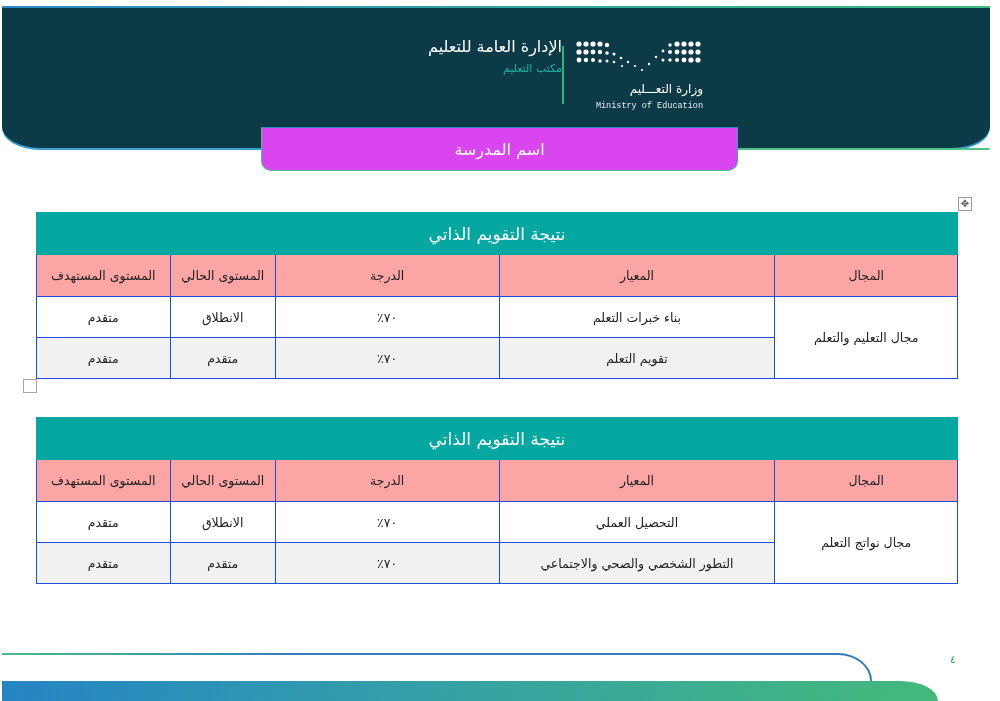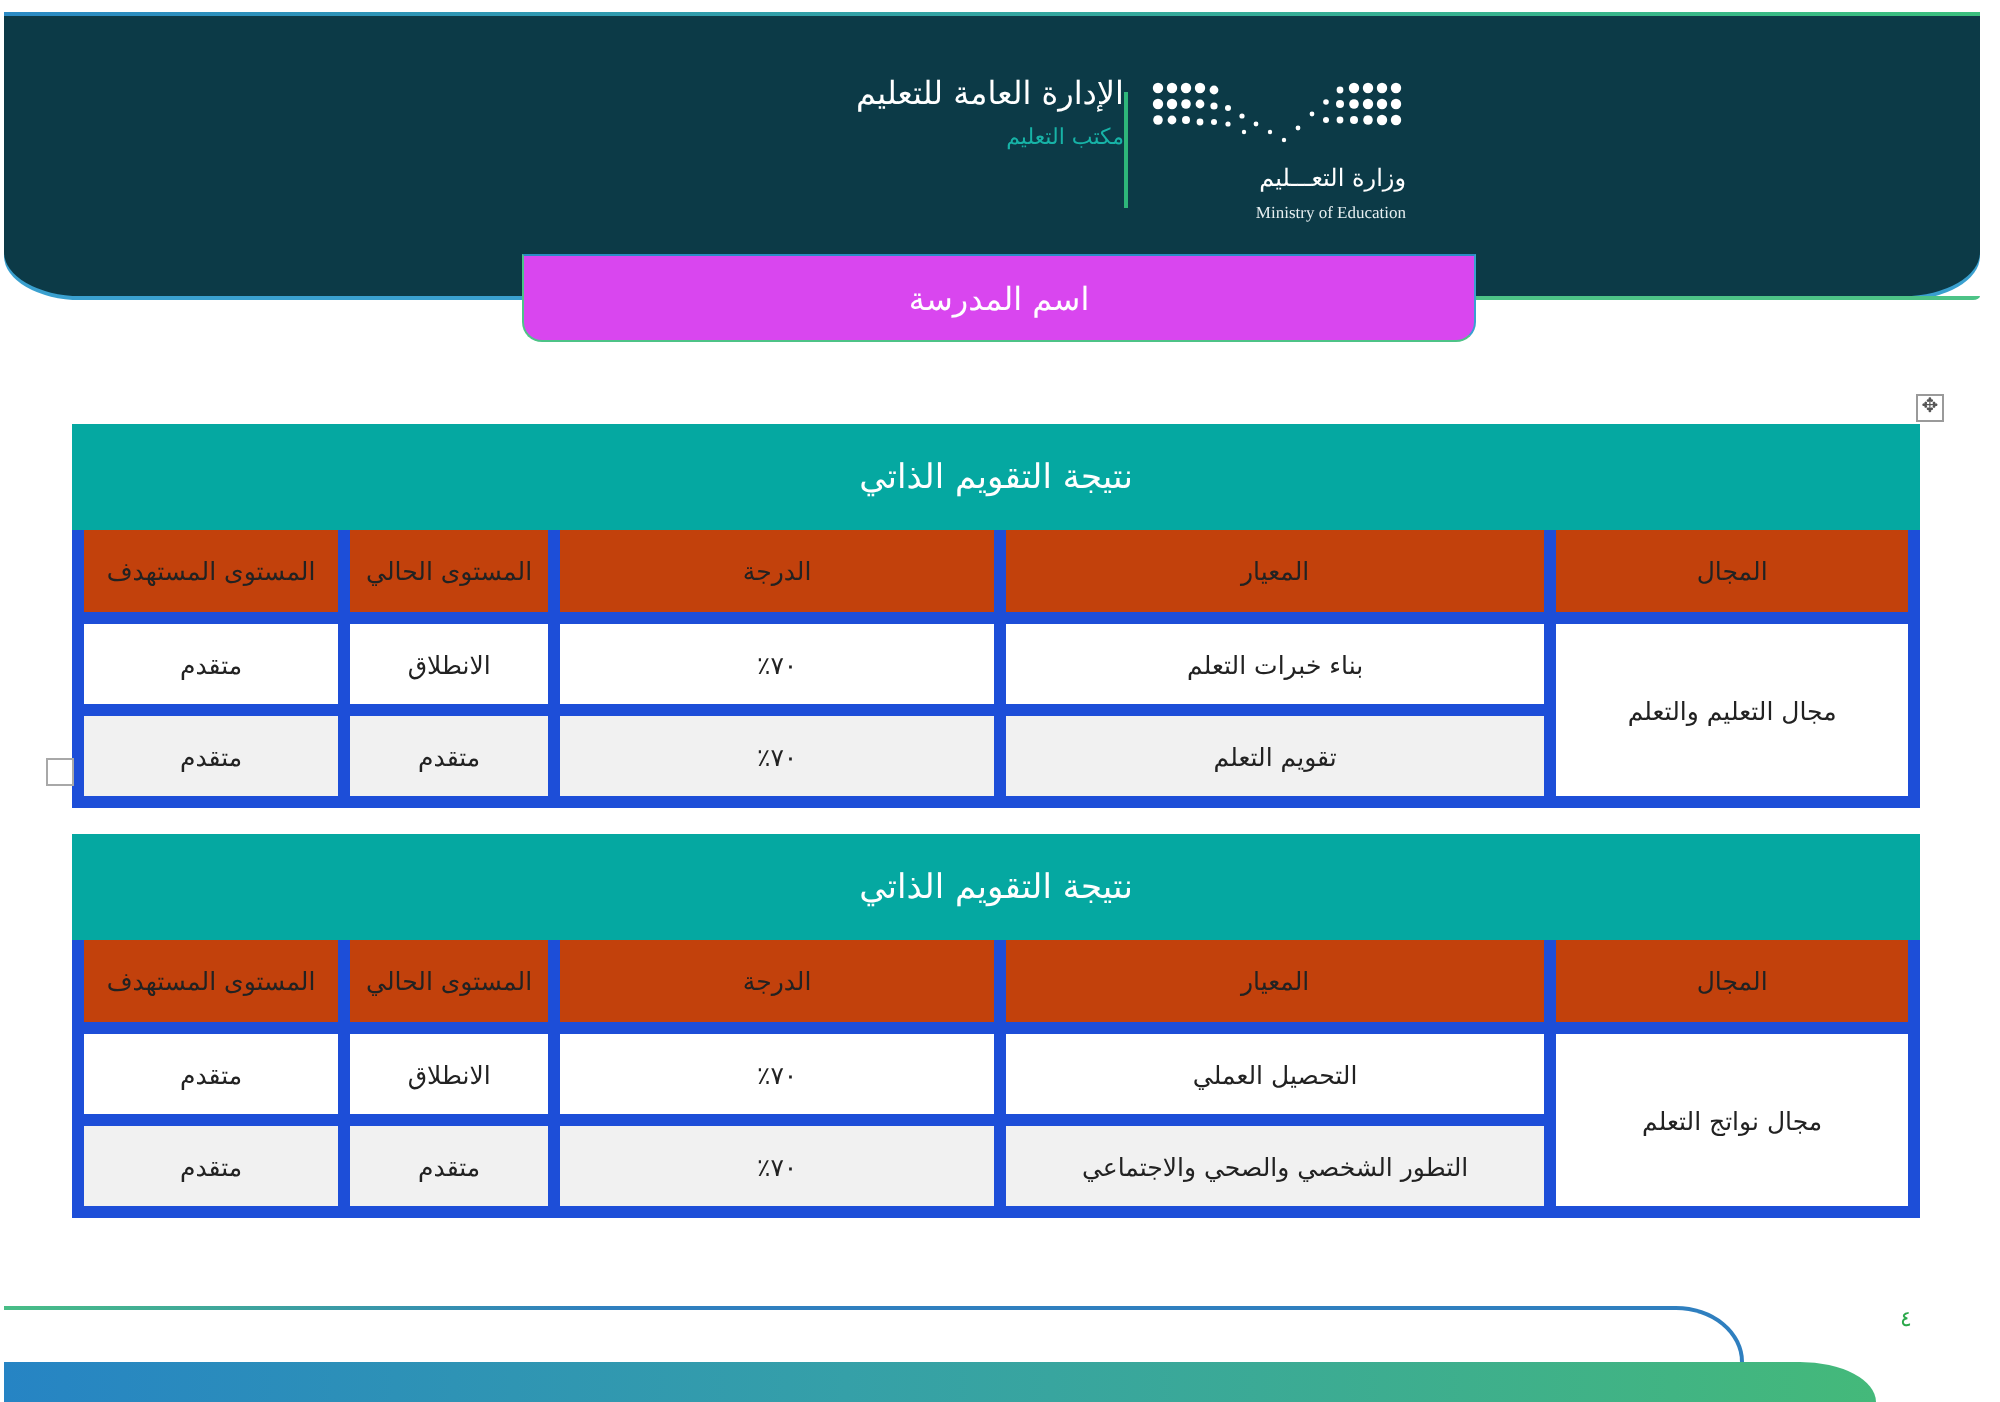--- a/index.html
+++ b/index.html
@@ -25,21 +25,21 @@
     background: #4dc387; border-bottom-right-radius: 38px 22px;
   }
   .ministry-logo { position: absolute; left: 573px; top: 40px; width: 130px; height: 70px; }
   .logo-dots { position: absolute; left: 2px; top: 0; width: 126px; height: 34px; }
   .logo-ar {
     position: absolute; right: 0; top: 42px; font-size: 12px; color: #ffffff;
     letter-spacing: 0.5px; white-space: nowrap; direction: rtl;
   }
   .logo-en {
     position: absolute; right: 0; top: 61px; font-size: 8.5px; color: #e6eef0;
-    white-space: nowrap; font-family: Liberation Serif, serif; margin-left: 28px;
+    white-space: nowrap; font-family: Liberation Mono, monospace; margin-left: 28px;
   }
   .logo-divider {
     position: absolute; left: 562px; top: 46px; width: 2px; height: 58px; background: #2eb67a;
   }
   .admin-text {
     position: absolute; right: 438px; top: 36px; direction: rtl; text-align: right;
     color: #ffffff; font-size: 16px; line-height: 22px; white-space: nowrap;
   }
   .admin-text .office { color: #17b3a7; font-size: 11px; }
 
@@ -62,28 +62,28 @@
   .resize-handle {
     position: absolute; left: 23px; top: 379px; width: 12px; height: 12px;
     border: 1px solid #a8a8a8; background: #fff;
   }
   table.eval {
     position: absolute; left: 36px; width: 922px;
     border-collapse: collapse; direction: rtl; table-layout: fixed;
     font-size: 12.5px; color: #222;
   }
   table.eval td, table.eval th {
-    border: 6px solid #1d4ed8; text-align: center; vertical-align: middle;
+    border: 1px solid #1d4ed8; text-align: center; vertical-align: middle;
     padding: 0; font-weight: normal;
   }
   table.eval .title-row th {
     background: #05a8a1; color: #ffffff; font-size: 17px; height: 41px;
     border-color: #05a8a1;
   }
-  table.eval .head-row th { background: #c2410c; height: 41px; }
+  table.eval .head-row th { background: #fca5a5; height: 41px; }
   table.eval .r1 td { background: #ffffff; height: 40px; }
   table.eval .r2 td { background: #f1f1f1; height: 40px; }
   table.eval td.domain { background: #ffffff !important; }
   .c-domain { width: 182px; } .c-crit { width: 275px; } .c-score { width: 223px; }
   .c-cur { width: 105px; } .c-tgt { width: 133px; }
 
   
   .footer-line {
     position: absolute; left: 2px; top: 653px; width: 870px; height: 28px;
     border-top: 2px solid #2f7fbf; border-right: 2px solid #2f7fbf;

